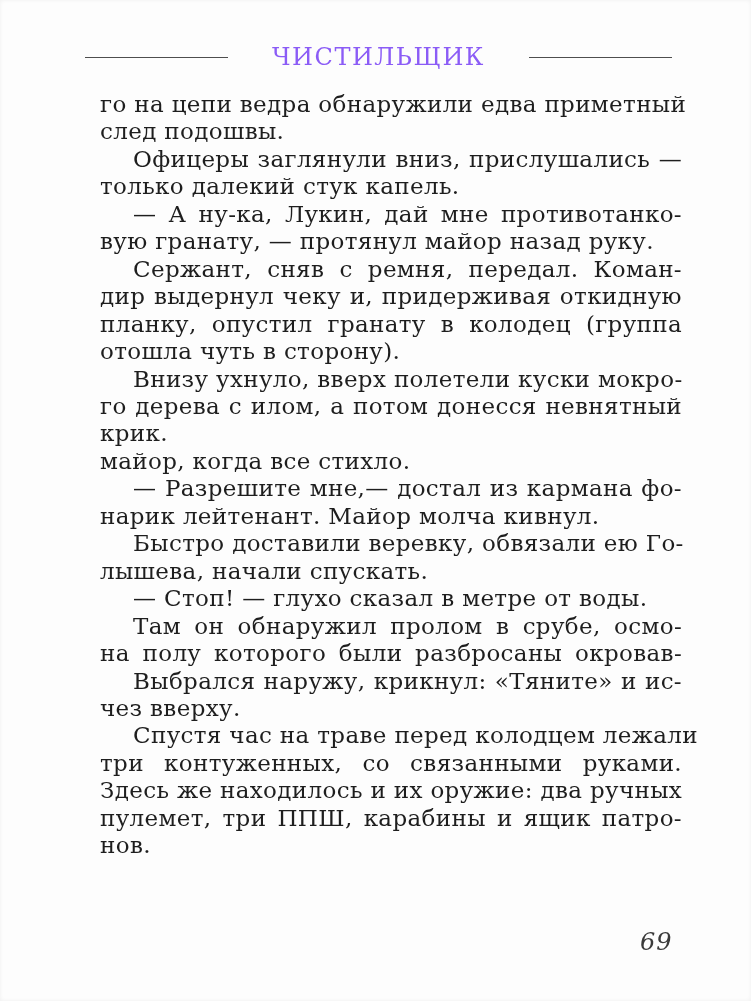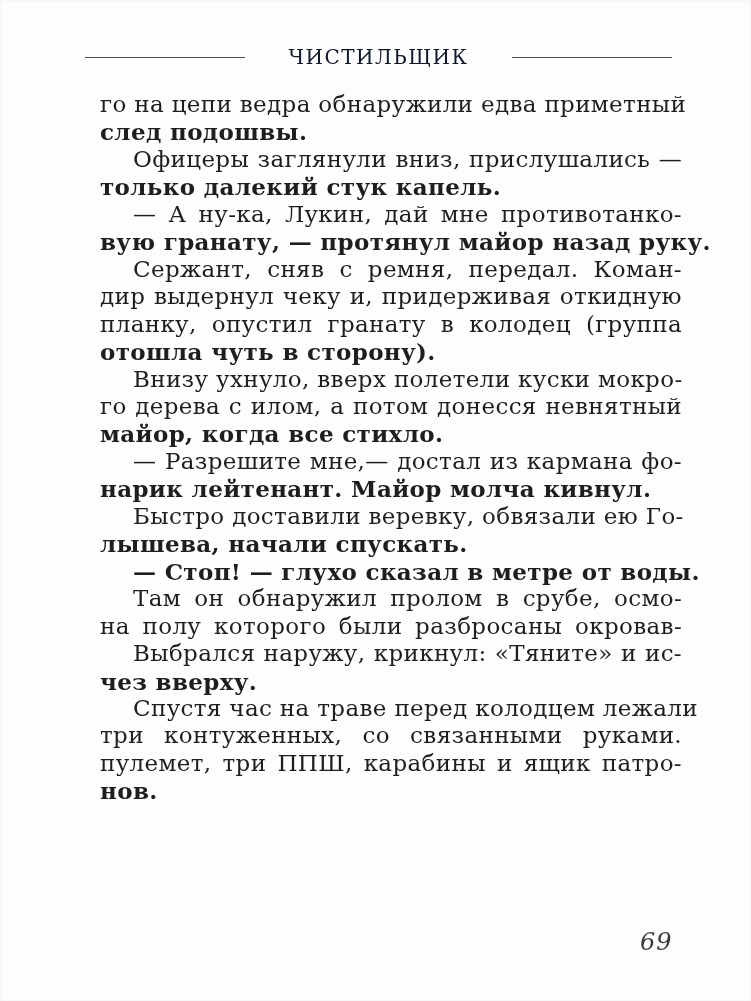--- a/index.html
+++ b/index.html
@@ -29,44 +29,43 @@
     justify-content: center;
   }
   .header-rule {
     flex: 1 1 auto;
     height: 0;
     border-top: 1.5px solid #4e4e4e;
   }
   .header-title {
     flex: 0 0 auto;
     margin: 0 44px;
-    font-size: 20px;
+    font-size: 24px;
     letter-spacing: 1.5px;
-    color: #0f172a;
+    color: #8b5cf6;
     white-space: nowrap;
   }
   .text-block {
     position: absolute;
     top: 91px;
     left: 100px;
     width: 582px;
     font-size: 23px;
     line-height: 27.45px;
     letter-spacing: 0.35px;
     color: #1e1e1e;
   }
   .line {
     text-align: justify;
     text-align-last: justify;
     white-space: nowrap; 
   }
   .line.last {
     text-align: left;
     text-align-last: left;
-    font-weight: bold;
   }
   .line.indent {
     text-indent: 33px;
   }
   .folio {
     position: absolute;
     top: 928px;
     left: 640px;
     font-size: 24px;
     font-style: italic;
@@ -91,31 +90,33 @@
       <div class="line indent">Офицеры заглянули вниз, прислушались —</div>
       <div class="line last">только далекий стук капель.</div>
       <div class="line indent">— А ну-ка, Лукин, дай мне противотанко-</div>
       <div class="line last">вую гранату, — протянул майор назад руку.</div>
       <div class="line indent">Сержант, сняв с ремня, передал. Коман-</div>
       <div class="line">дир выдернул чеку и, придерживая откидную</div>
       <div class="line">планку, опустил гранату в колодец (группа</div>
       <div class="line last">отошла чуть в сторону).</div>
       <div class="line indent">Внизу ухнуло, вверх полетели куски мокро-</div>
       <div class="line">го дерева с илом, а потом донесся невнятный</div>
+      <div class="line last">крик.</div>
       <div class="line last">майор, когда все стихло.</div>
       <div class="line indent">— Разрешите мне,— достал из кармана фо-</div>
       <div class="line last">нарик лейтенант. Майор молча кивнул.</div>
       <div class="line indent">Быстро доставили веревку, обвязали ею Го-</div>
       <div class="line last">лышева, начали спускать.</div>
       <div class="line last indent">— Стоп! — глухо сказал в метре от воды.</div>
       <div class="line indent">Там он обнаружил пролом в срубе, осмо-</div>
       <div class="line">на полу которого были разбросаны окровав-</div>
       <div class="line indent">Выбрался наружу, крикнул: «Тяните» и ис-</div>
       <div class="line last">чез вверху.</div>
       <div class="line indent">Спустя час на траве перед колодцем лежали</div>
       <div class="line">три контуженных, со связанными руками.</div>
+      <div class="line">Здесь же находилось и их оружие: два ручных</div>
       <div class="line">пулемет, три ППШ, карабины и ящик патро-</div>
       <div class="line last">нов.</div>
     </div>
 
   <div class="folio">69</div>
 
 </div>
 
 </body></html>

